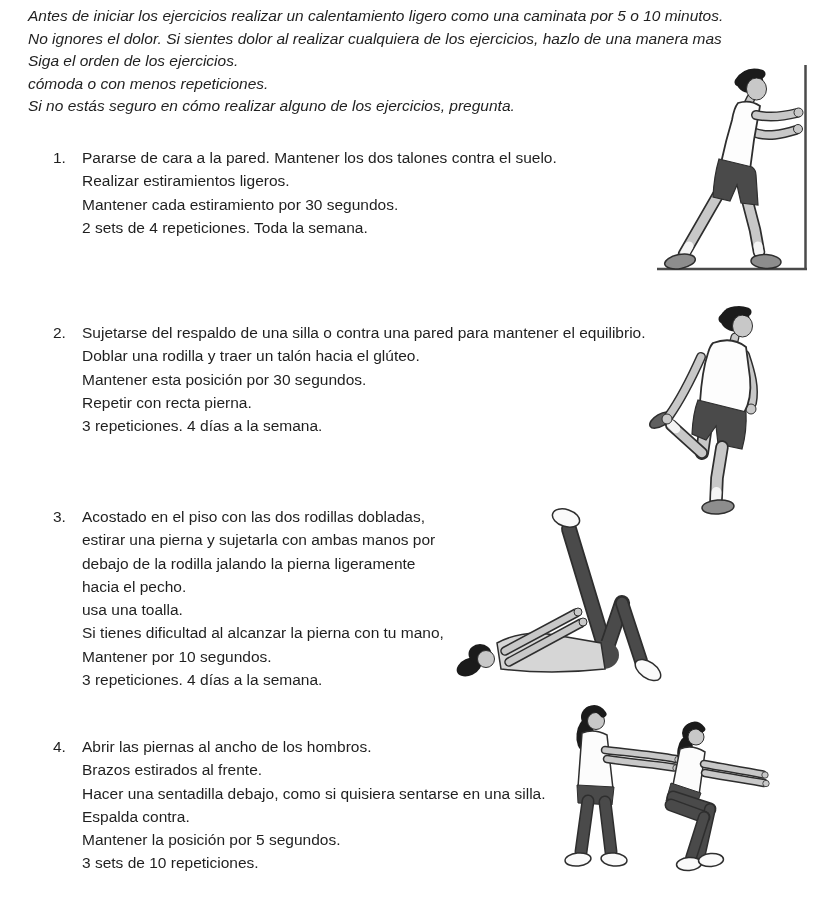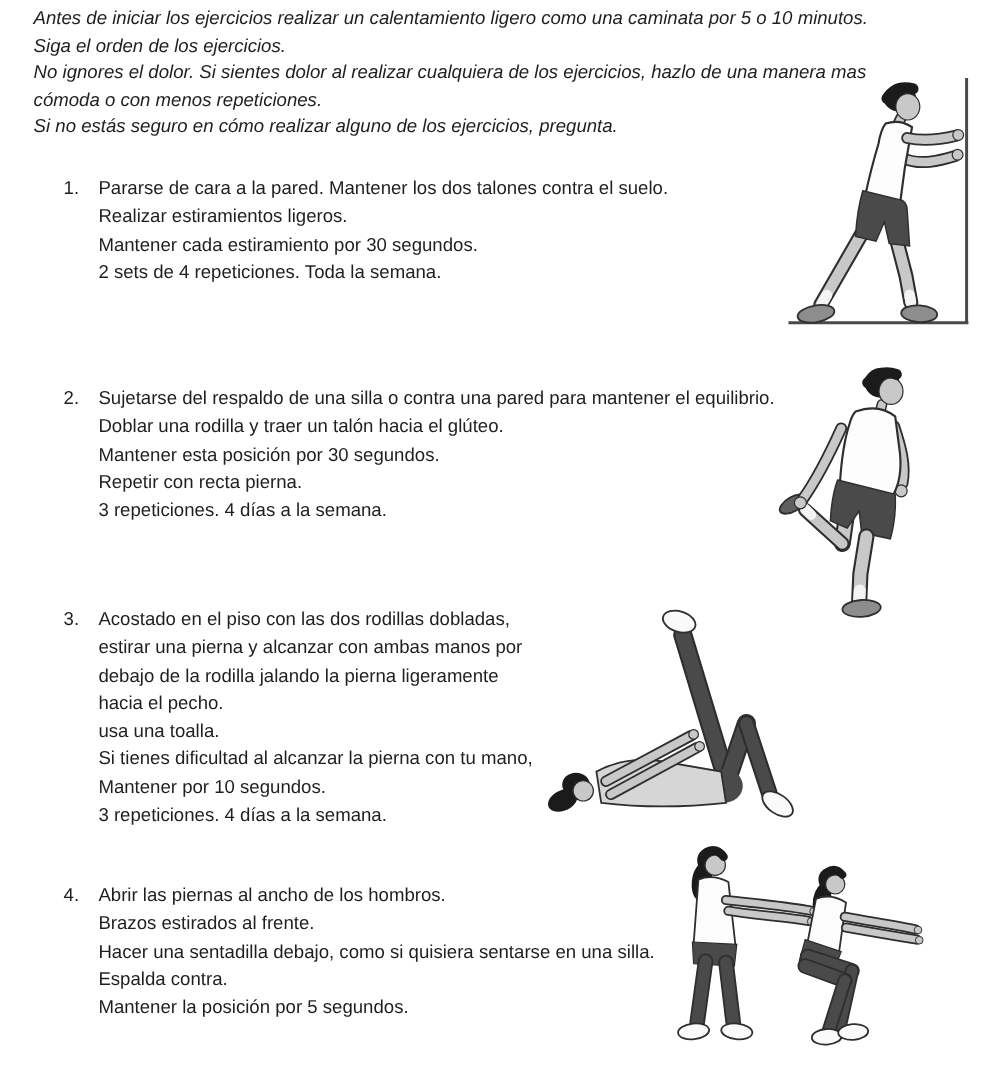--- a/index.html
+++ b/index.html
@@ -31,22 +31,22 @@
   #ex-1{top:146px;}
   #ex-2{top:321px;}
   #ex-3{top:505px;}
   #ex-4{top:735px;}
 </style>
 </head>
 <body>
 
 <div class="intro">
   <div class="line">Antes de iniciar los ejercicios realizar un calentamiento ligero como una caminata por 5 o 10 minutos.</div>
+  <div class="line">No ignores el dolor. Si sientes dolor al realizar cualquiera de los ejercicios, hazlo de una manera mas</div>
   <div class="line">Siga el orden de los ejercicios.</div>
-  <div class="line">No ignores el dolor. Si sientes dolor al realizar cualquiera de los ejercicios, hazlo de una manera mas</div>
   <div class="line">cómoda o con menos repeticiones.</div>
   <div class="line">Si no estás seguro en cómo realizar alguno de los ejercicios, pregunta.</div>
 </div>
 
 <div class="exercise" id="ex-1">
   <div class="num">1.</div>
   <div class="lines">
     <div class="line">Pararse de cara a la pared. Mantener los dos talones contra el suelo.</div>
     <div class="line">Realizar estiramientos ligeros.</div>
     <div class="line">Mantener cada estiramiento por 30 segundos.</div>
@@ -62,38 +62,39 @@
     <div class="line">Mantener esta posición por 30 segundos.</div>
     <div class="line">Repetir con recta pierna.</div>
     <div class="line">3 repeticiones. 4 días a la semana.</div>
   </div>
 </div>
 
 <div class="exercise" id="ex-3">
   <div class="num">3.</div>
   <div class="lines">
     <div class="line">Acostado en el piso con las dos rodillas dobladas,</div>
-    <div class="line">estirar una pierna y alcanzar con ambas manos por</div>
+    <div class="line">estirar una pierna y sujetarla con ambas manos por</div>
     <div class="line">debajo de la rodilla jalando la pierna ligeramente</div>
     <div class="line">hacia el pecho.</div>
     <div class="line">usa una toalla.</div>
     <div class="line">Si tienes dificultad al alcanzar la pierna con tu mano,</div>
     <div class="line">Mantener por 10 segundos.</div>
     <div class="line">3 repeticiones. 4 días a la semana.</div>
   </div>
 </div>
 
 <div class="exercise" id="ex-4">
   <div class="num">4.</div>
   <div class="lines">
     <div class="line">Abrir las piernas al ancho de los hombros.</div>
     <div class="line">Brazos estirados al frente.</div>
     <div class="line">Hacer una sentadilla debajo, como si quisiera sentarse en una silla.</div>
     <div class="line">Espalda contra.</div>
     <div class="line">Mantener la posición por 5 segundos.</div>
+    <div class="line">3 sets de 10 repeticiones.</div>
   </div>
 </div>
 
 <svg id="ill-1" class="illustration" width="155" height="215" viewBox="0 0 155 215">
   <line x1="150.5" y1="7" x2="150.5" y2="211" stroke="#4a4a4a" stroke-width="2.5"></line>
   <line x1="2" y1="211" x2="152" y2="211" stroke="#4a4a4a" stroke-width="2.5"></line>
 
   <path d="M98,74 C112,80 128,76 141,72" fill="none" stroke="#2e2e2e" stroke-width="10" stroke-linecap="round"></path>
   <path d="M98,74 C112,80 128,76 141,72" fill="none" stroke="#c8c8c8" stroke-width="7" stroke-linecap="round"></path>
   <circle cx="143" cy="71" r="4.5" fill="#c8c8c8" stroke="#2e2e2e" stroke-width="1"></circle>

